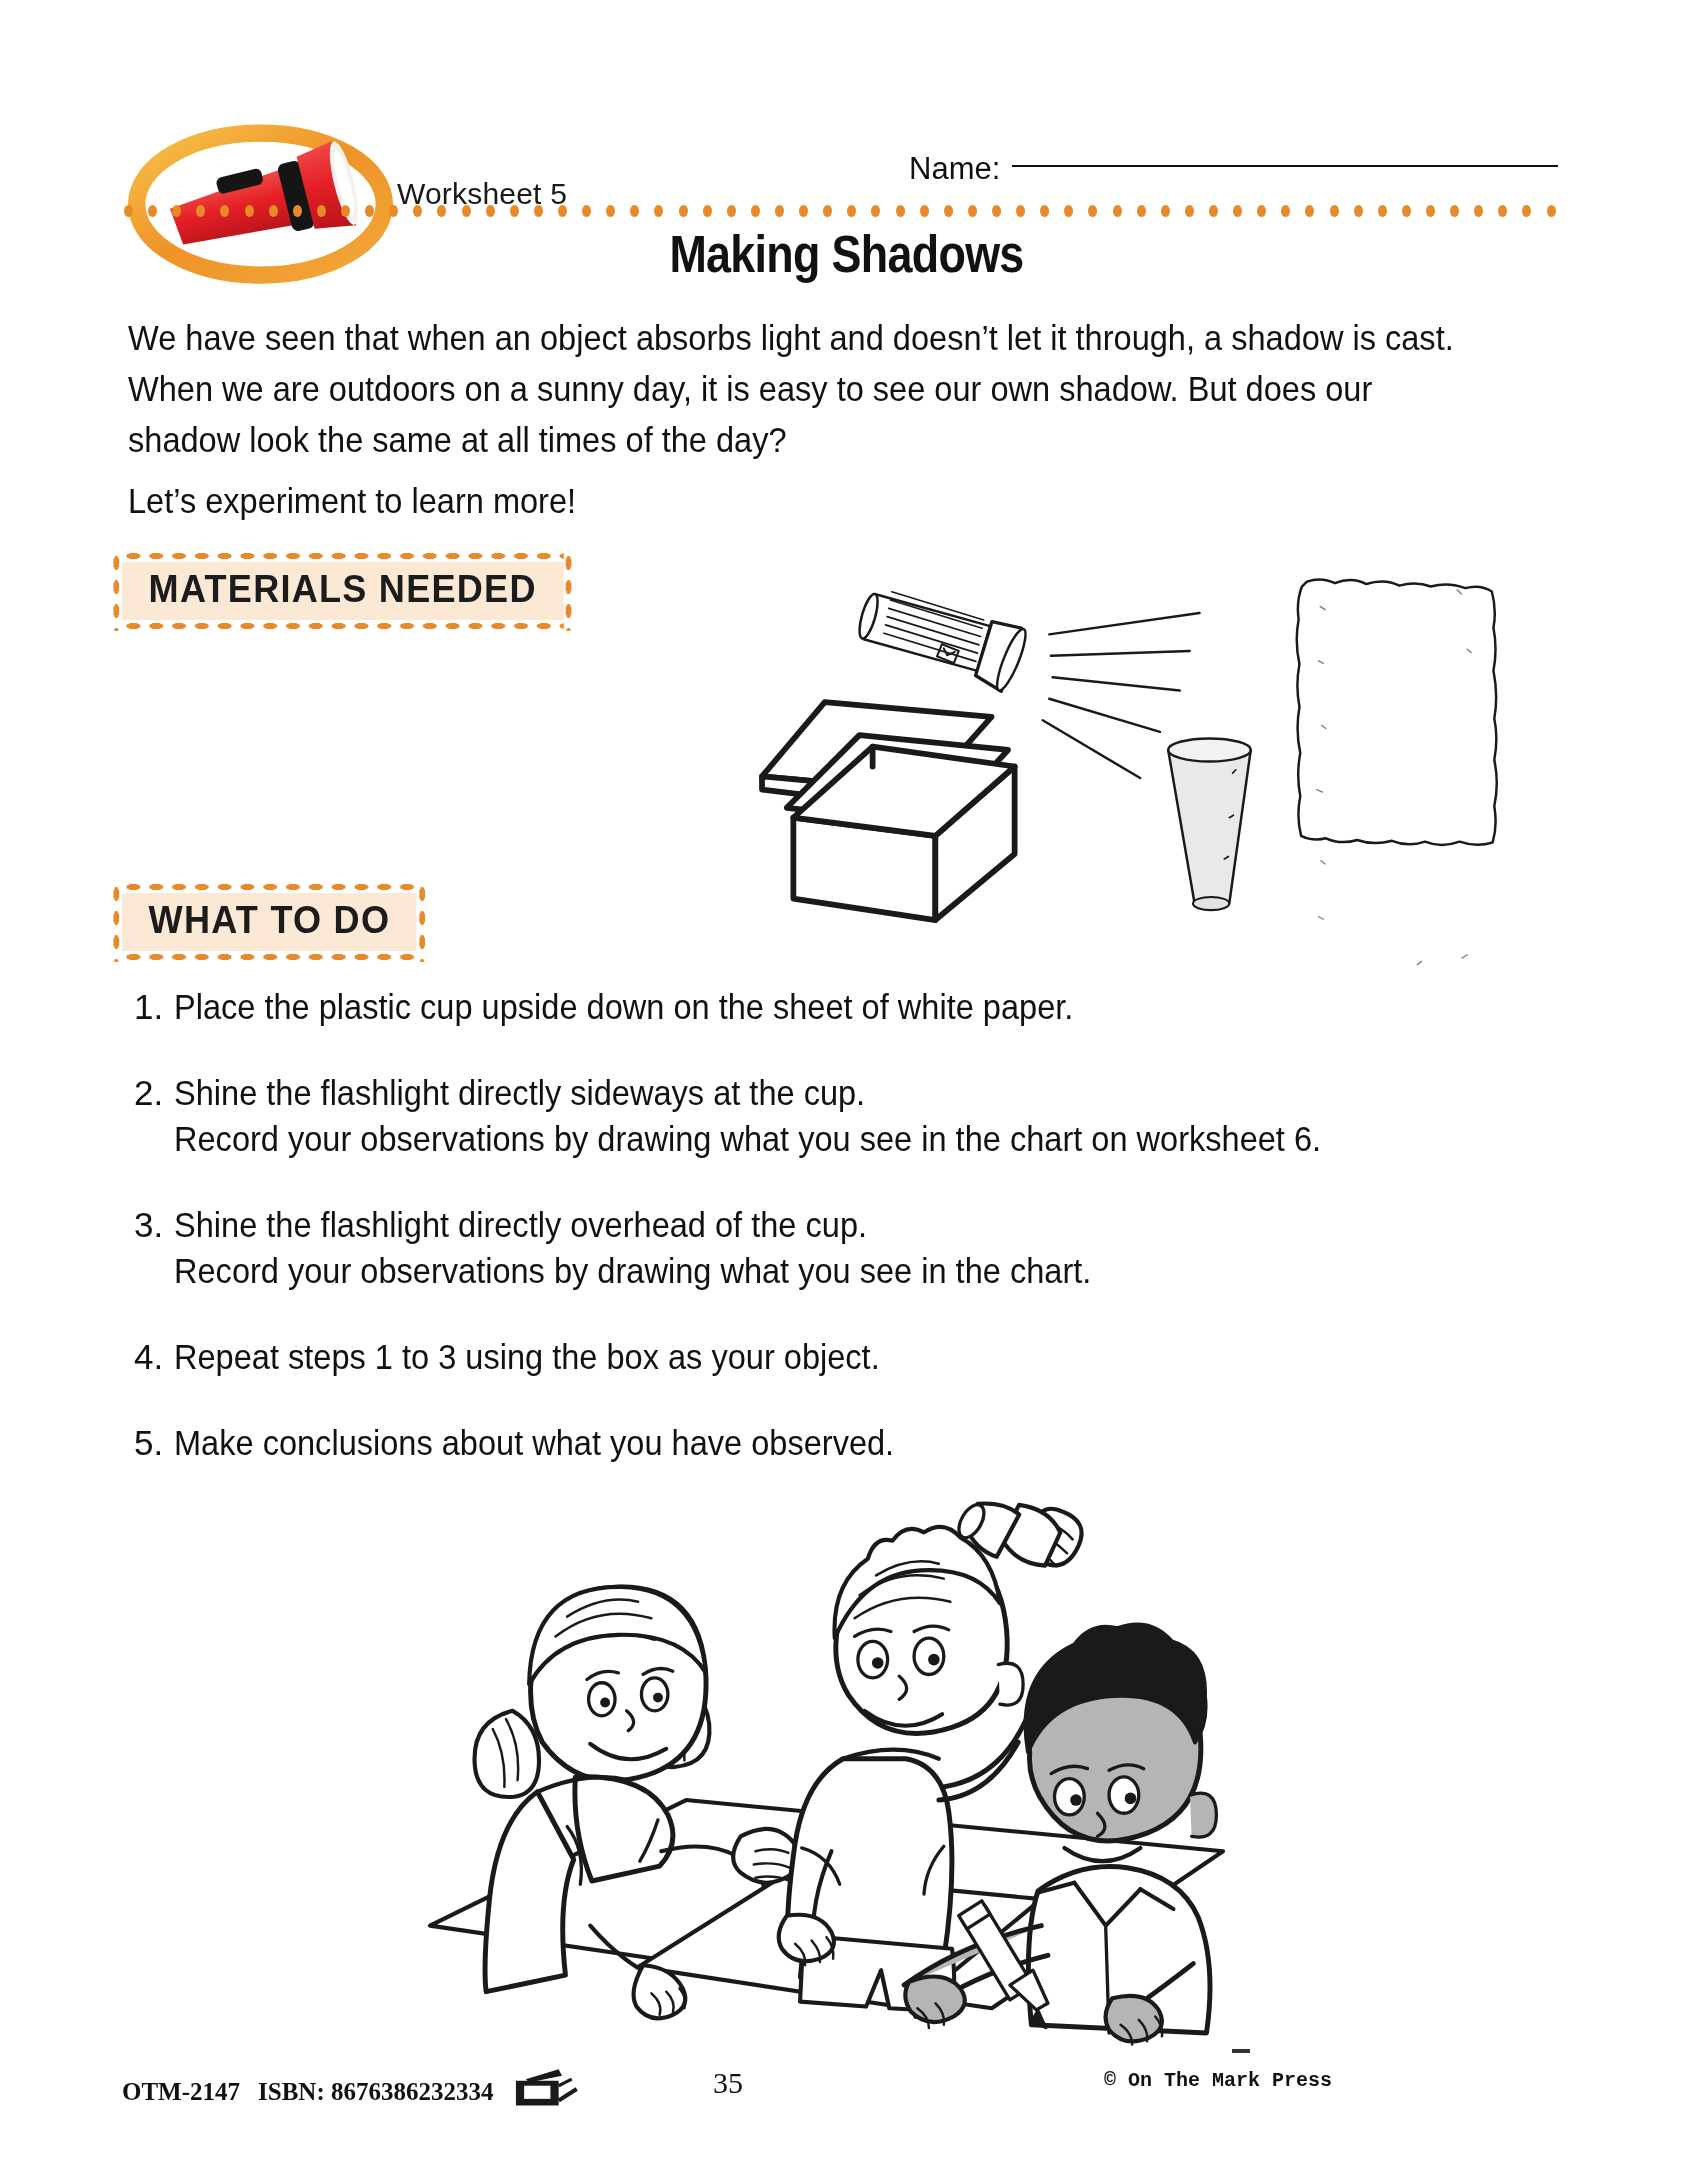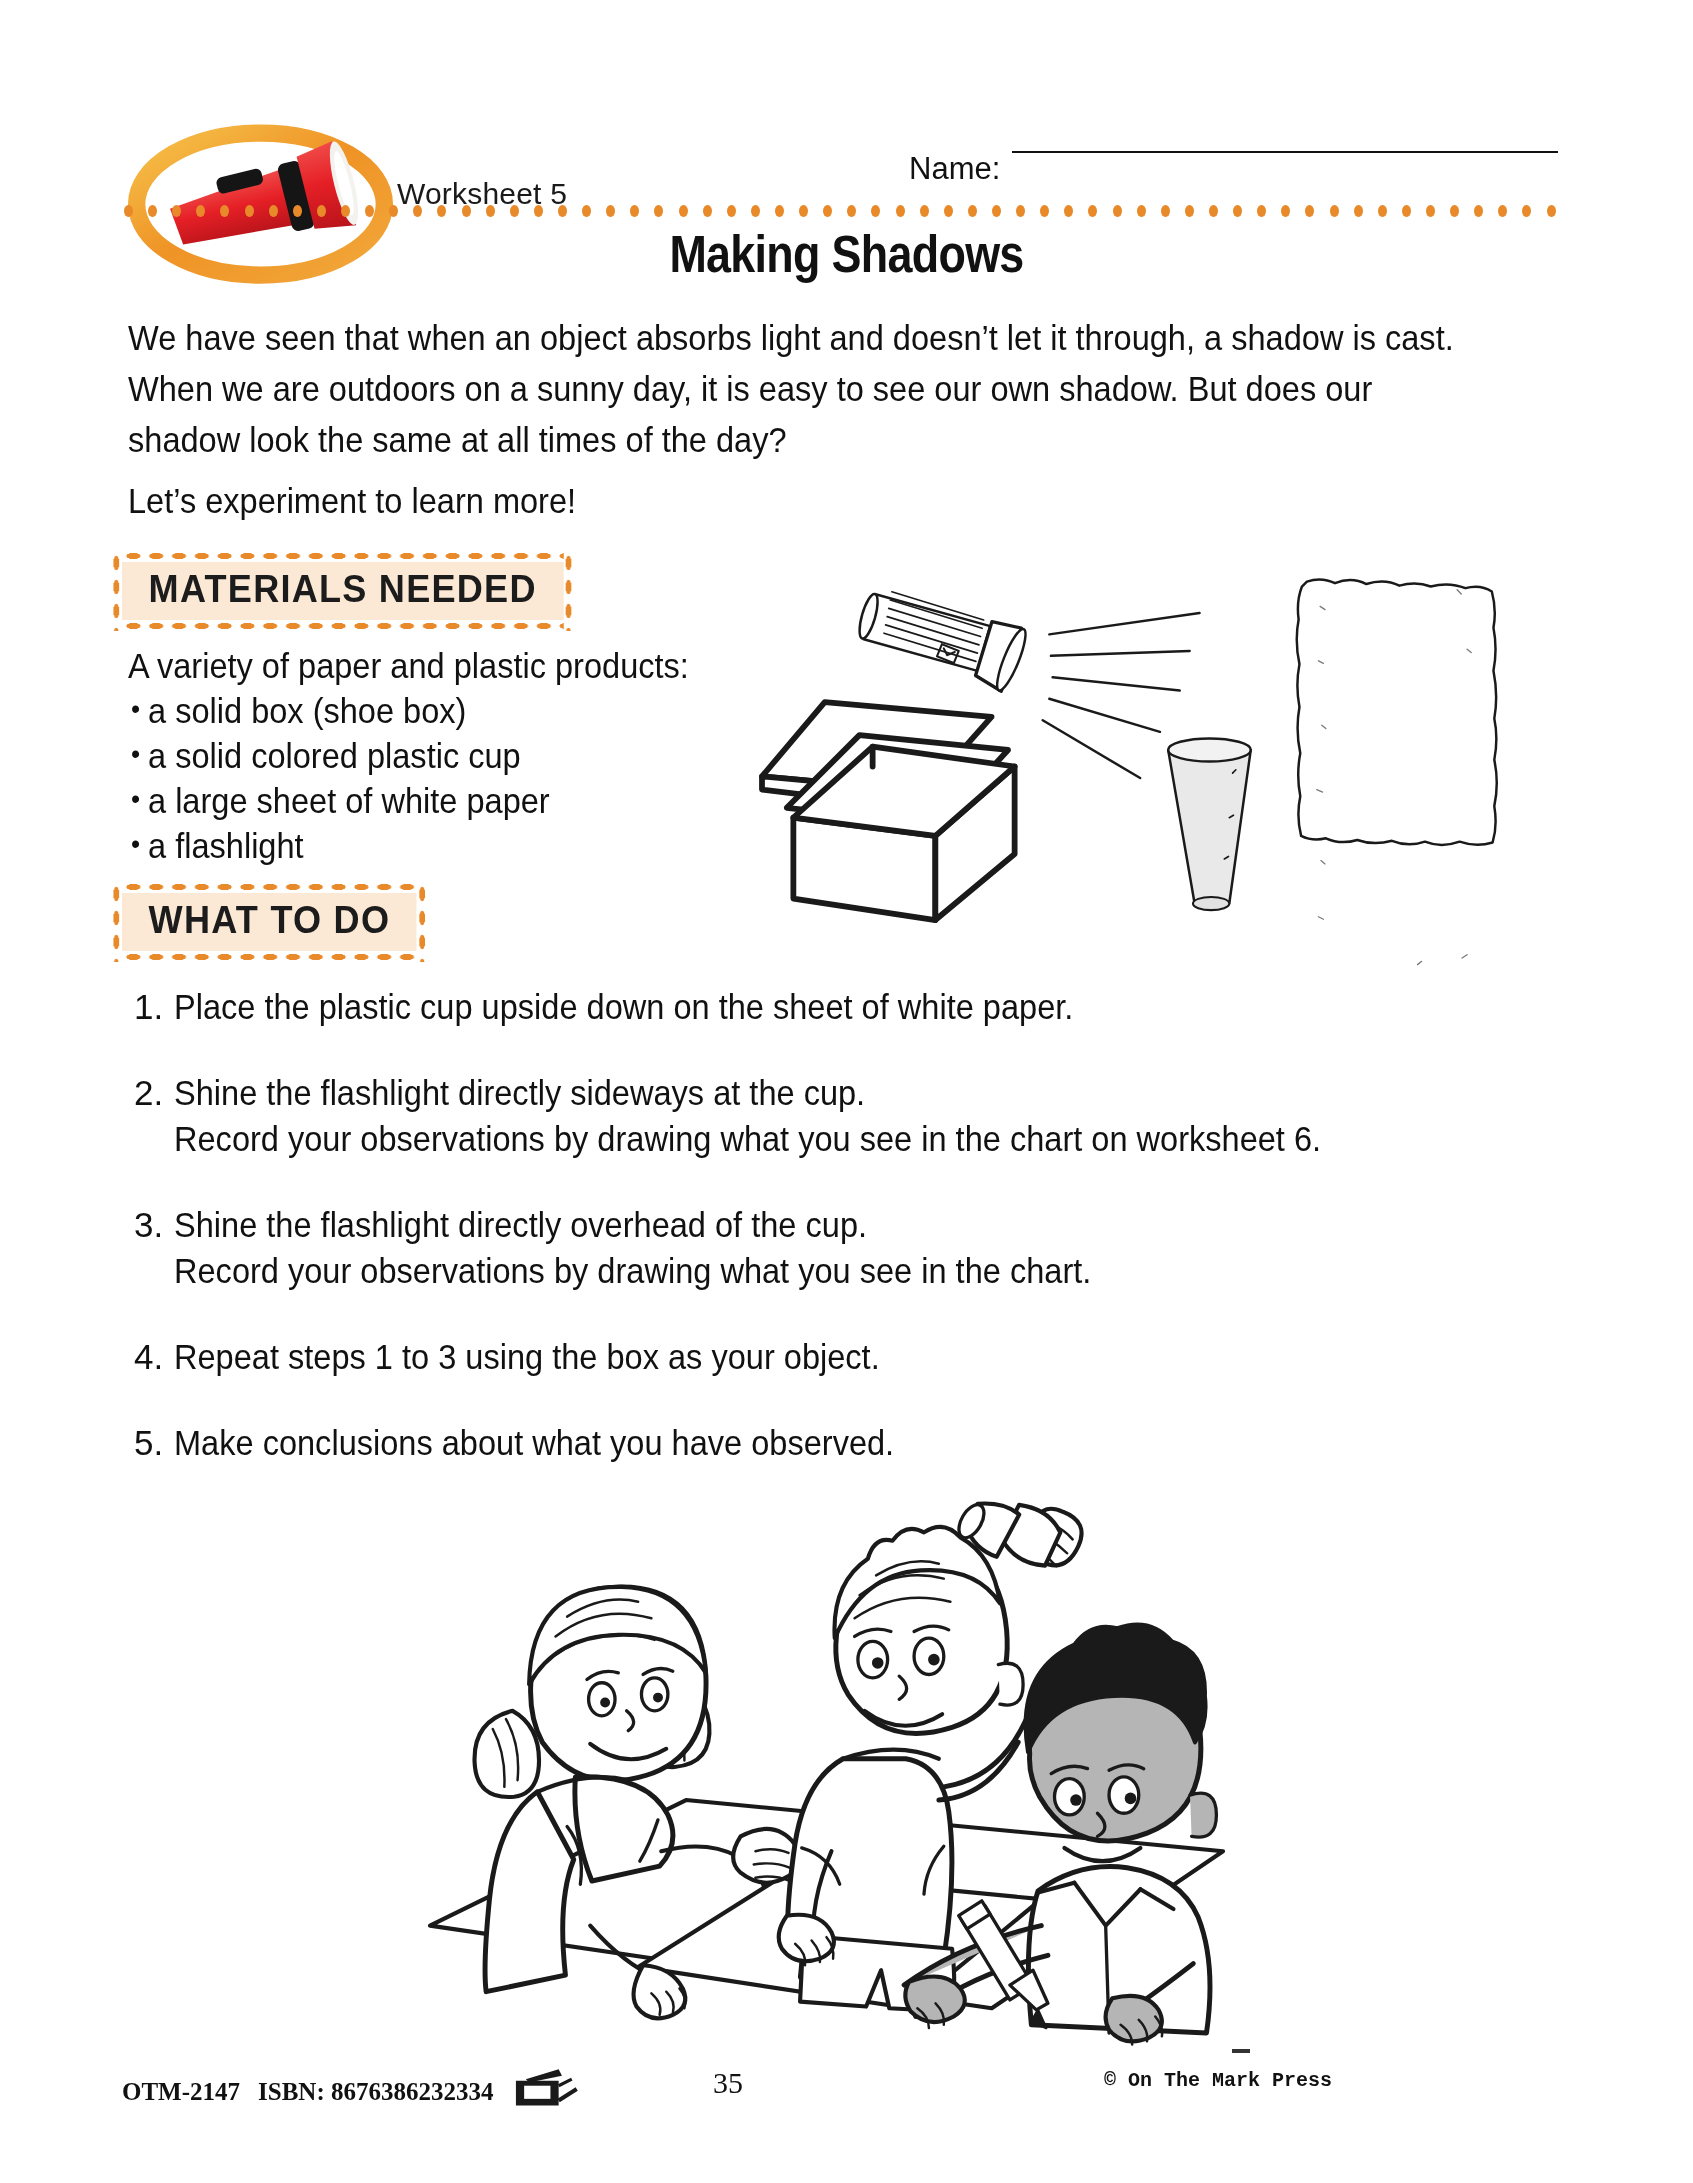--- a/index.html
+++ b/index.html
@@ -20,21 +20,21 @@
   .logo-badge svg{display:block;}
 
   .worksheet-label{
     position:absolute;left:397px;top:153px;
     font-size:30px;letter-spacing:0.2px;color:#1a1a1a;
     font-family:"Liberation Sans", sans-serif;
     margin-top:24px;
   }
   .name-block{
     position:absolute;left:909px;top:151px;
-    display:flex;align-items:flex-start;gap:11.6px;
+    display:flex;align-items:center;gap:11.6px;
   }
   .name-label{font-size:31px;color:#111;}
   .name-rule{
     width:546px;height:0;border-bottom:2.5px solid #111;
     margin-bottom:6.6px;
   }
 
   .dot-divider{
     position:absolute;left:124px;top:205px;width:1447px;height:13.2px;
   }
@@ -262,29 +262,20 @@
   <div class="para" id="intro-para">We have seen that when an object absorbs light and doesn’t let it through, a shadow is cast.  When we are outdoors on a sunny day, it is easy to see our own shadow. But does our shadow look the same at all times of the day?</div>
 
   <div class="para" id="experiment-line">Let’s experiment to learn more!</div>
 
   <div class="sec-head" id="materials-head">
     <span class="side l"></span>
     <span class="side r"></span>
     <span>MATERIALS NEEDED</span>
   </div>
 
-  <div class="mat-block">
-    <div class="mat-intro">A variety of paper and plastic products:</div>
-    <ul class="mat-list" id="mat-list">
-        <li>a solid box (shoe box)</li>
-        <li>a solid colored plastic cup</li>
-        <li>a large sheet of white paper</li>
-        <li>a flashlight</li>
-      </ul>
-  </div>
 
   <div class="illus-materials">
     <svg width="851" height="355" viewBox="0 0 1030 430">
       <g fill="none" stroke="#1a1a1a" stroke-linecap="round" stroke-linejoin="round">
 
         <g transform="translate(180,10) rotate(22)">
           <path d="M8 18 L150 2 L156 58 L14 74 Z" stroke-width="3" fill="#fff"></path>
           <ellipse cx="9" cy="46" rx="8" ry="28" stroke-width="3" fill="#fff" transform="rotate(-6 9 46)"></ellipse>
           <path d="M150 -4 L186 -10 L192 70 L156 64 Z" stroke-width="4" fill="#fff"></path>
           <ellipse cx="189" cy="30" rx="9" ry="40" stroke-width="3" fill="#fff"></ellipse>

